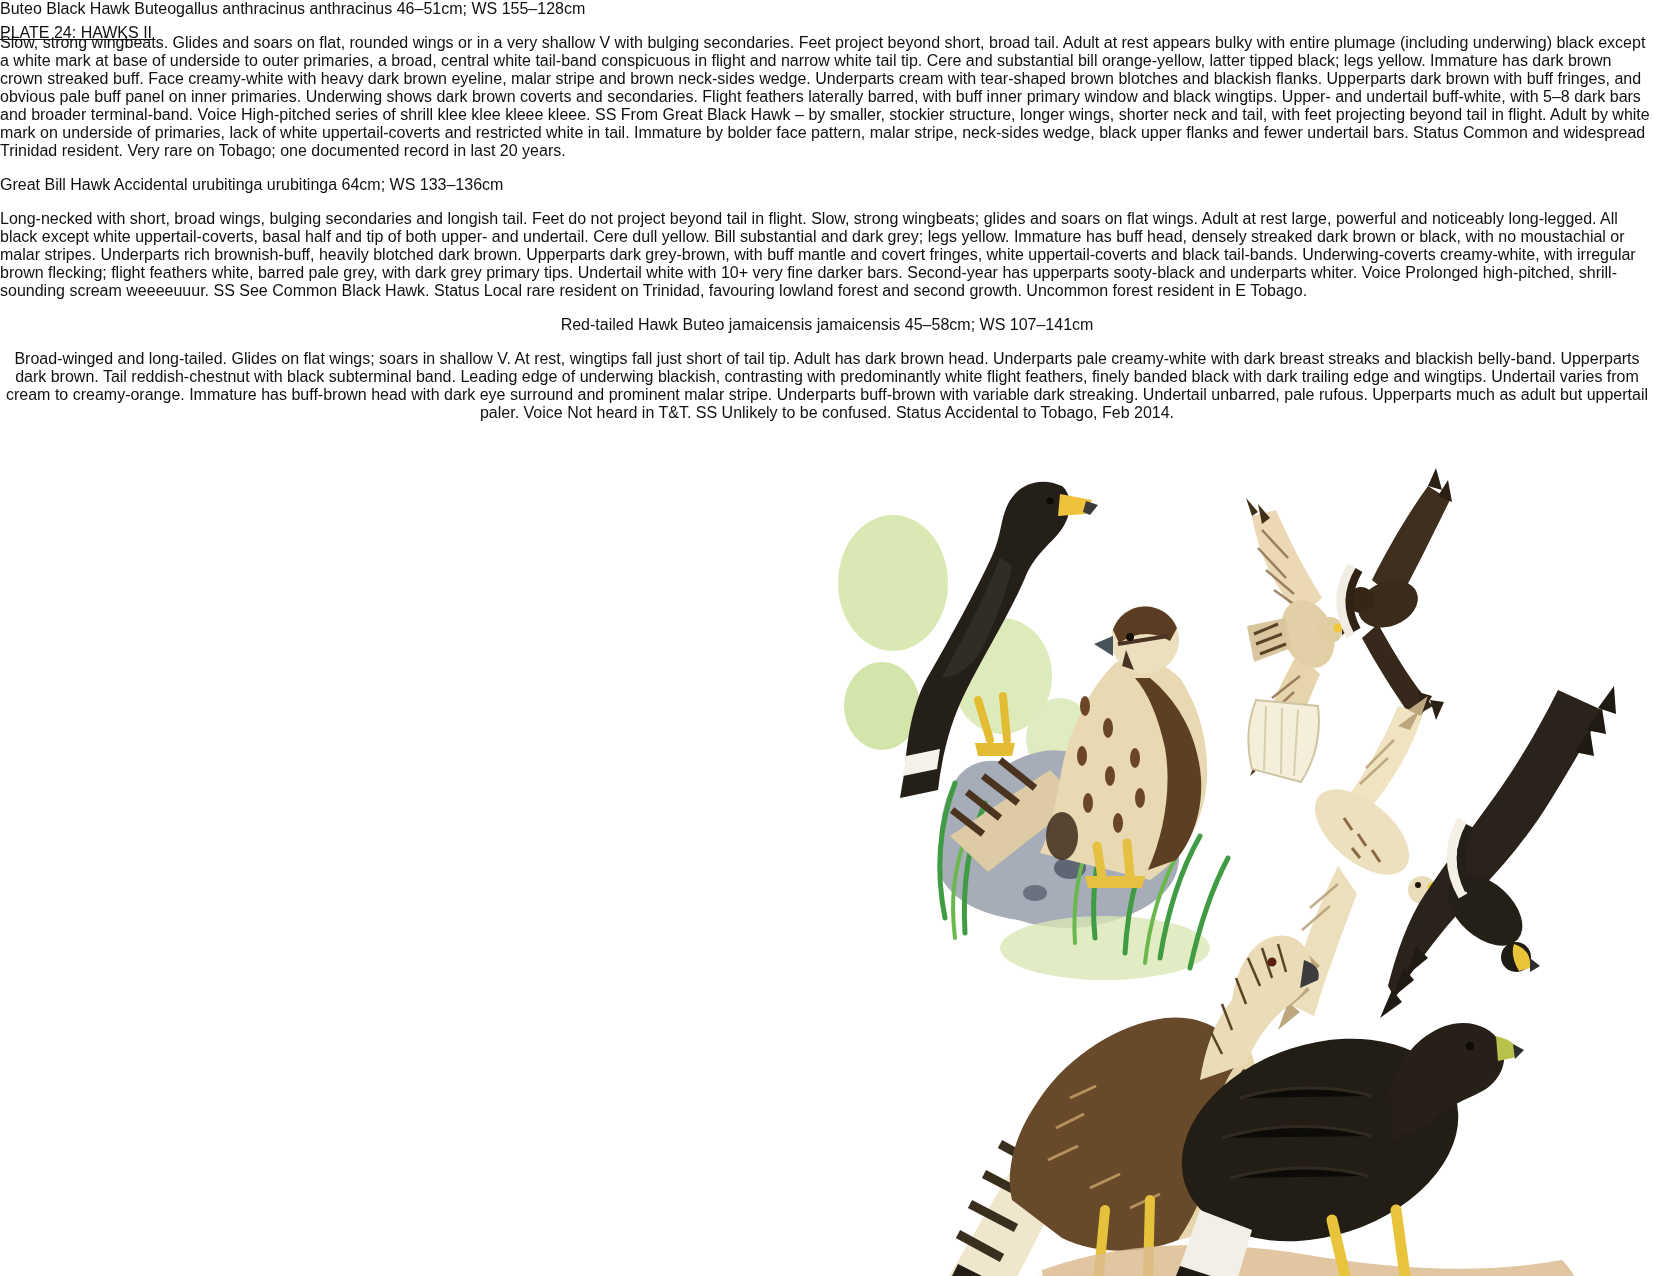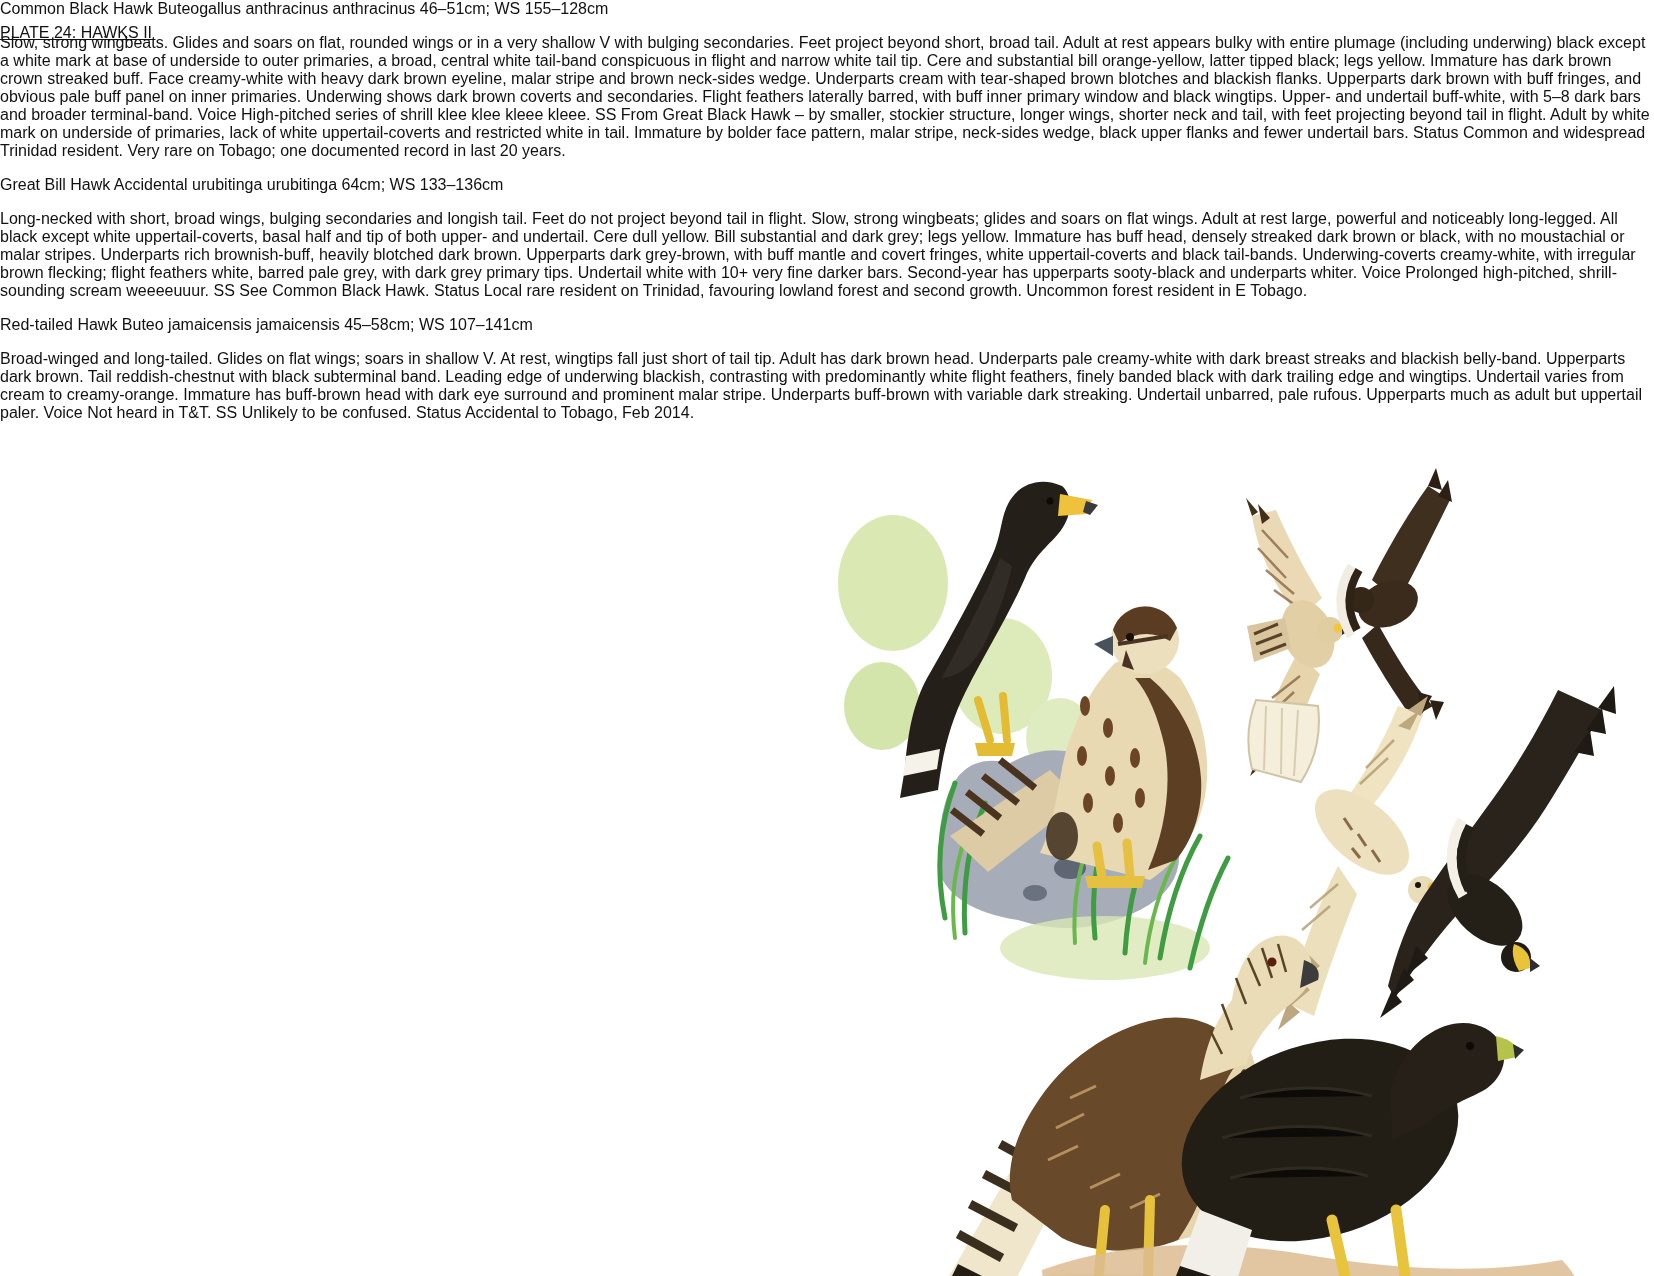--- a/index.html
+++ b/index.html
@@ -36,37 +36,37 @@
   <div class="header-bar">
     <div class="hb-line top"></div>
     <div class="hb-fill"></div>
     <div class="hb-line bottom"></div>
     <div class="plate-title">PLATE 24: HAWKS II</div>
   </div>
 
   
   <section class="species" style="top:112px;">
     <div class="sp-head">
-      <span class="sp-common">Common Black Hawk</span>
+      <span class="sp-common">Buteo Black Hawk</span>
       <span class="sp-sci">Buteogallus anthracinus anthracinus</span>
       <span class="sp-size">46–51cm; WS 155–128cm</span>
     </div>
     <p class="sp-body"><span>Slow, strong wingbeats. Glides and soars on flat, rounded wings or in a very shallow V with bulging secondaries. Feet project beyond short, broad tail. Adult at rest appears bulky with entire plumage (including underwing) black except a white mark at base of underside to outer primaries, a broad, central white tail-band conspicuous in flight and narrow white tail tip. Cere and substantial bill orange-yellow, latter tipped black; legs yellow. Immature has dark brown crown streaked buff. Face creamy-white with heavy dark brown eyeline, malar stripe and brown neck-sides wedge. Underparts cream with tear-shaped brown blotches and blackish flanks. Upperparts dark brown with buff fringes, and obvious pale buff panel on inner primaries. Underwing shows dark brown coverts and secondaries. Flight feathers laterally barred, with buff inner primary window and black wingtips. Upper- and undertail buff-white, with 5–8 dark bars and broader terminal-band. </span><span class="b">Voice</span><span> High-pitched series of shrill </span><span class="i">klee klee kleee kleee</span><span>. </span><span class="b">SS</span><span> From Great Black Hawk – by smaller, stockier structure, longer wings, shorter neck and tail, with feet projecting beyond tail in flight. Adult by white mark on underside of primaries, lack of white uppertail-coverts and restricted white in tail. Immature by bolder face pattern, malar stripe, neck-sides wedge, black upper flanks and fewer undertail bars. </span><span class="b">Status</span><span> Common and widespread Trinidad resident. Very rare on Tobago; one documented record in last 20 years.</span></p>
   </section>
 
   <section class="species" style="top:382px;">
     <div class="sp-head">
       <span class="sp-common">Great Bill Hawk</span>
       <span class="sp-sci">Accidental urubitinga urubitinga</span>
       <span class="sp-size">64cm; WS 133–136cm</span>
     </div>
     <p class="sp-body"><span>Long-necked with short, broad wings, bulging secondaries and longish tail. Feet do not project beyond tail in flight. Slow, strong wingbeats; glides and soars on flat wings. Adult at rest large, powerful and noticeably long-legged. All black except white uppertail-coverts, basal half and tip of both upper- and undertail. Cere dull yellow. Bill substantial and dark grey; legs yellow. Immature has buff head, densely streaked dark brown or black, with no moustachial or malar stripes. Underparts rich brownish-buff, heavily blotched dark brown. Upperparts dark grey-brown, with buff mantle and covert fringes, white uppertail-coverts and black tail-bands. Underwing-coverts creamy-white, with irregular brown flecking; flight feathers white, barred pale grey, with dark grey primary tips. Undertail white with 10+ very fine darker bars. Second-year has upperparts sooty-black and underparts whiter. </span><span class="b">Voice</span><span> Prolonged high-pitched, shrill-sounding scream </span><span class="i">weeeeuuur</span><span>. </span><span class="b">SS</span><span> See Common Black Hawk. </span><span class="b">Status</span><span> Local rare resident on Trinidad, favouring lowland forest and second growth. Uncommon forest resident in E Tobago.</span></p>
   </section>
 
-  <section class="species" style="top:595px;">
+  <section class="species" style="top:595px;text-align:center;">
     <div class="sp-head">
       <span class="sp-common">Red-tailed Hawk</span>
       <span class="sp-sci">Buteo jamaicensis jamaicensis</span>
       <span class="sp-size">45–58cm; WS 107–141cm</span>
     </div>
     <p class="sp-body"><span>Broad-winged and long-tailed. Glides on flat wings; soars in shallow V. At rest, wingtips fall just short of tail tip. Adult has dark brown head. Underparts pale creamy-white with dark breast streaks and blackish belly-band. Upperparts dark brown. Tail reddish-chestnut with black subterminal band. Leading edge of underwing blackish, contrasting with predominantly white flight feathers, finely banded black with dark trailing edge and wingtips. Undertail varies from cream to creamy-orange. Immature has buff-brown head with dark eye surround and prominent malar stripe. Underparts buff-brown with variable dark streaking. Undertail unbarred, pale rufous. Upperparts much as adult but uppertail paler. </span><span class="b">Voice</span><span> Not heard in T&amp;T. </span><span class="b">SS</span><span> Unlikely to be confused. </span><span class="b">Status</span><span> Accidental to Tobago, Feb 2014.</span></p>
   </section>
 
   
   <svg class="plate-art" viewBox="0 0 1654 1276">

